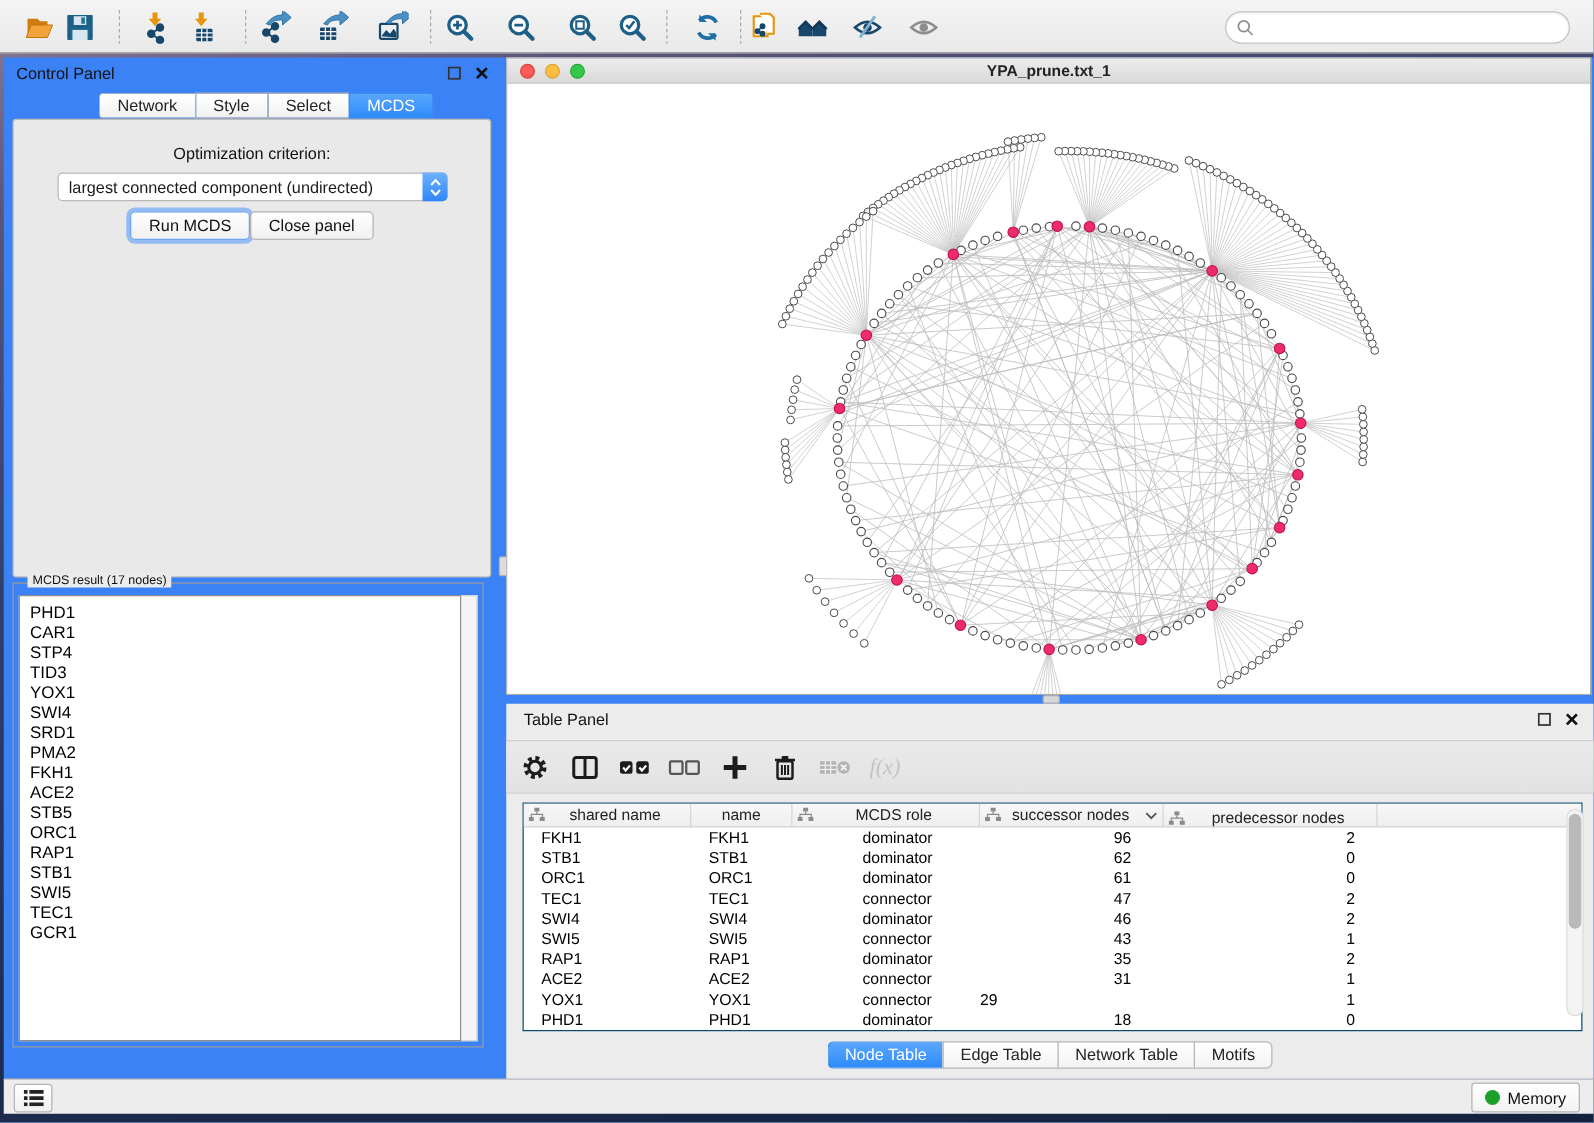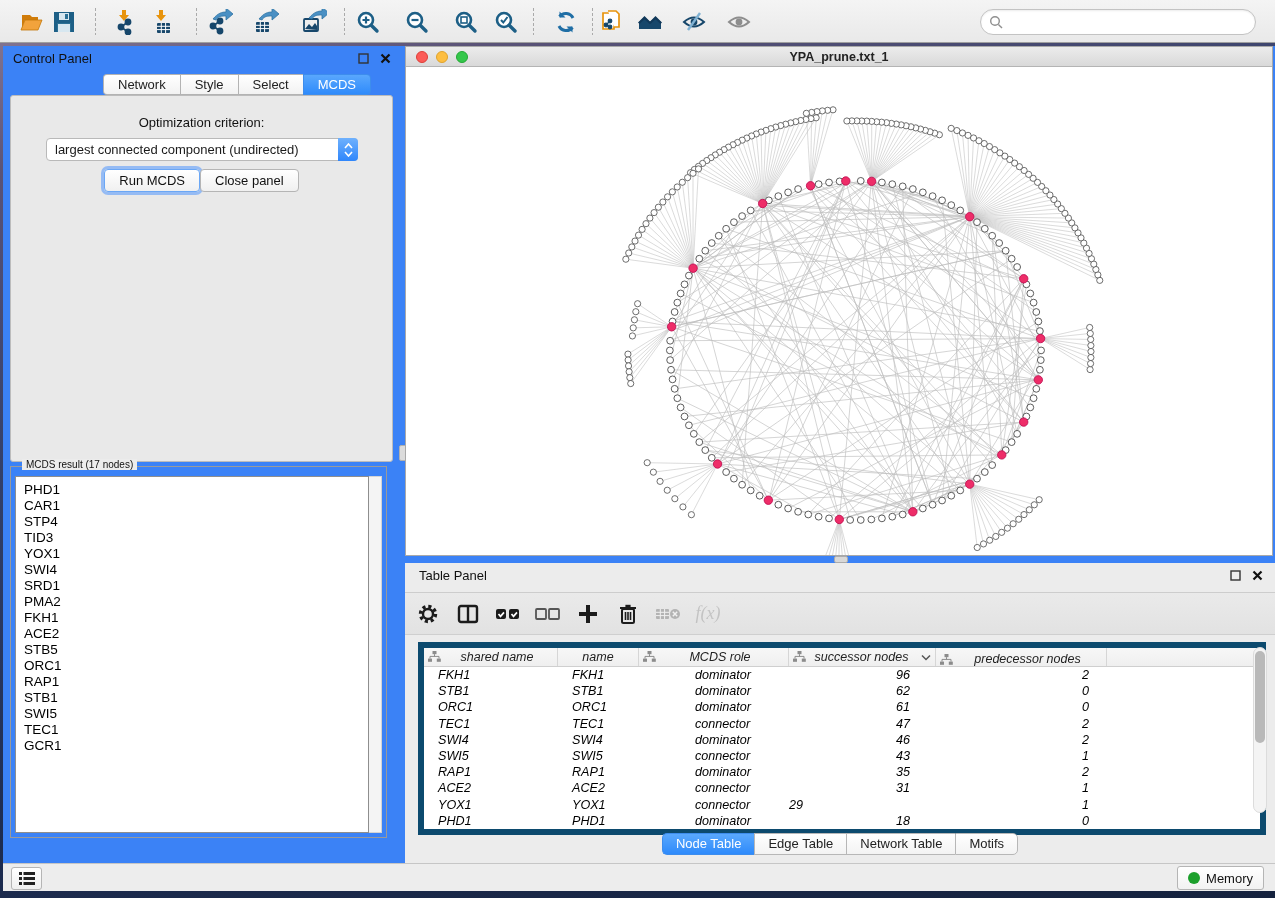--- a/index.html
+++ b/index.html
@@ -21,21 +21,21 @@
     background:#fff; border:1px solid #c3c3c3; border-radius:13px;
     display:flex; align-items:center; padding-left:8px; box-shadow:inset 0 1px 2px rgba(0,0,0,.08); }
   .searchbox input { border:none; outline:none; flex:1; font:13px "Liberation Sans",sans-serif; background:transparent; }
   
   .main { position:absolute; left:3px; top:46px; width:1272px; height:817px; background:#3b82f6; }
   
   .cp { position:absolute; left:0; top:0; width:400px; height:817px; }
   .panel-head { height:24px; display:flex; align-items:center; padding:0 10px; }
   .panel-title { font-size:13px; color:#111; flex:1; }
   .ph-btn { width:16px; height:16px; margin-left:6px; display:flex; align-items:center; justify-content:center; }
-  .cp-tabs { position:absolute; left:76px; top:28px; height:21px; display:flex;margin-left:24px; }
+  .cp-tabs { position:absolute; left:76px; top:28px; height:21px; display:flex; }
   .cp-tab { border:1px solid #b3b3b3; border-right:none; background:linear-gradient(#ffffff,#f2f2f2);
     padding:0 14px; font-size:13px; display:flex; align-items:center; color:#222; }
   .cp-tab:first-child { border-radius:4px 0 0 4px; }
   .cp-tab:last-child  { border-radius:0 4px 4px 0; border-right:1px solid #b3b3b3; }
   .cp-tab.active { background:linear-gradient(#59a7fd,#2f8bfb); color:#fff; border-color:#3d8ded; }
   .cp-body { position:absolute; left:7px; top:49px; width:383px; height:367px;
     background:#e9e9e9; border:1px solid #bcbcbc; border-radius:3px; }
   .opt-label { text-align:center; margin-top:19px; font-size:13px; color:#111; }
   .select { position:absolute; left:35px; top:42px; width:312px; height:23px; background:#fff;
     border:1px solid #b9b9b9; border-radius:4px; display:flex; align-items:center; }
@@ -71,21 +71,21 @@
   .hgrip { position:absolute; left:831px; top:510px; width:14px; height:7px; background:#d8d8d8;
     border:1px solid #ababab; border-radius:2px; }
   
   .tp { position:absolute; left:402px; top:517px; width:870px; height:300px; background:#ececec; }
   .tp-toolbar { position:absolute; left:0px; top:29px; width:870px; height:43px;
     background:linear-gradient(#eaeaea,#e2e2e2); border-top:1px solid #cdcdcd; border-bottom:1px solid #cfcfcf;
     display:flex; align-items:center; }
   .tp-tool { width:34px; height:32px; display:flex; align-items:center; justify-content:center; margin-left:6px; }
   .tp-tool.dim { opacity:.45; }
   .fx { font-family:"Liberation Serif",serif; font-style:italic; font-size:18px; color:#9a9a9a; }
-  .tbl { position:absolute; left:13px; top:79px; width:848px; background:#fff; border:6px solid #0c4a6e;font-style:italic; }
+  .tbl { position:absolute; left:13px; top:79px; width:848px; background:#fff; border:1px solid #0c4a6e; }
   .tbl-head { display:flex; height:19px; background:linear-gradient(#f7f7f7,#efefef); border-bottom:1px solid #cfcfcf; }
   .th { display:flex; align-items:center; border-right:1px solid #d6d6d6; font-size:12.5px; color:#222; padding:0 4px; }
   .th .th-label { flex:1; text-align:center; }
   .tbl-row { display:flex; height:16.2px; align-items:center; }
   .td { font-size:12.6px; color:#000; white-space:nowrap; }
   .tbl-scroll { position:absolute; right:8px; top:84px; width:14px; height:166px; background:#f4f4f4;
     border:1px solid #dcdcdc; border-radius:7px; }
   .tbl-thumb { position:absolute; left:1px; top:3px; width:10px; height:92px; background:#b9b9b9; border-radius:5px; }
   .tp-tabs { position:absolute; left:0; top:267px; width:870px; height:27px; display:flex; justify-content:center; align-items:center; }
   .tp-tab { height:22px; display:flex; align-items:center; padding:0 13px; font-size:13px;

